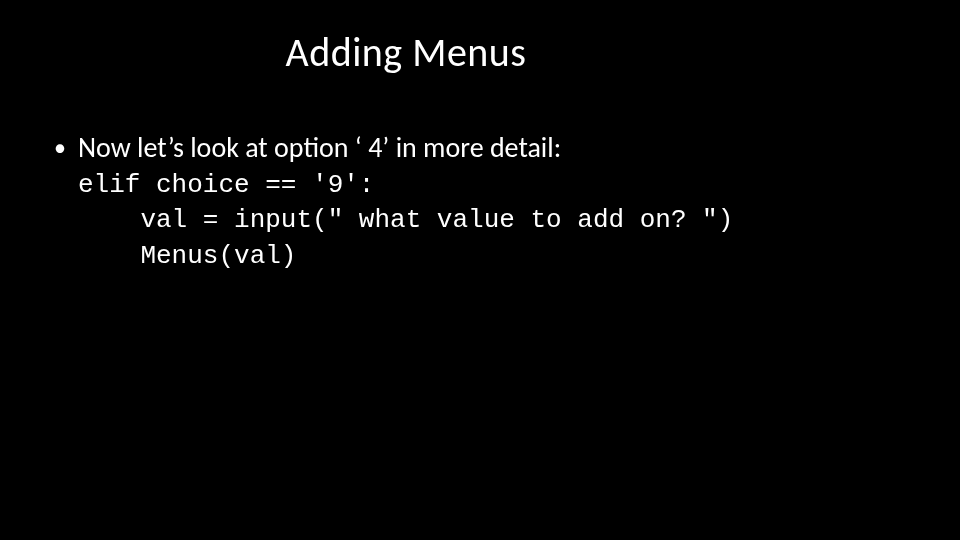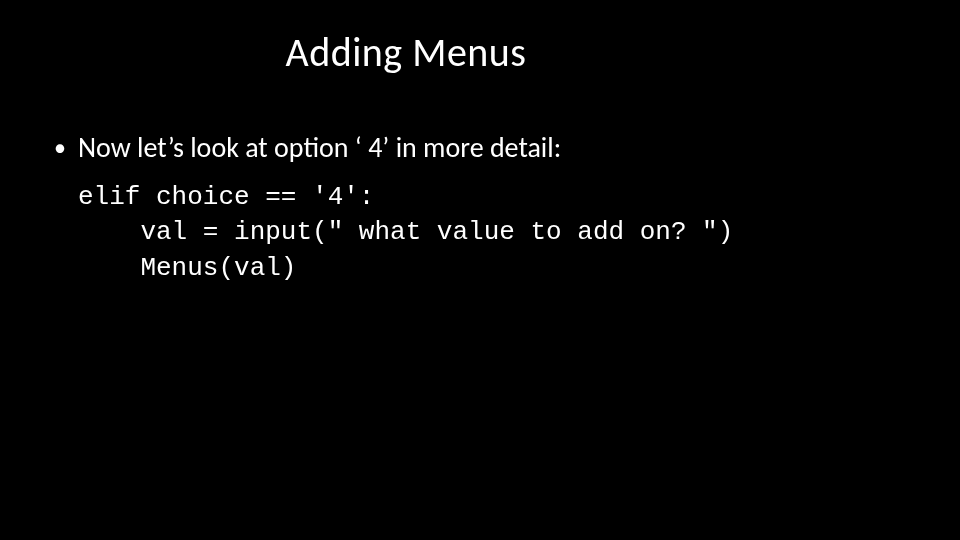--- a/index.html
+++ b/index.html
@@ -37,21 +37,21 @@
   ul.bullets {
     list-style: none;
     margin: 0;
     padding: 0;
   }
   ul.bullets > li {
     position: relative;
     padding-left: 30px;
     font-size: 28px;
     line-height: 1.3;
-    margin-bottom: 14px;
+    margin-bottom: 2px;
   }
   ul.bullets > li::before {
     content: "•";
     position: absolute;
     left: 6px;
     top: 0;
     font-size: 24px;
     line-height: 1.5;
   }
   .code-block {
@@ -67,17 +67,17 @@
 <body>
 
 <div class="slide">
   <div class="title">Adding Menus</div>
   <div class="body">
     <ul class="bullets">
       <li>
         <span>Now let’s look at option ‘ 4’ in more detail:</span>
       </li>
     </ul>
-    <div class="code-block"><span>elif choice == '4':</span>
+    <div class="code-block"><span>elif choice == '9':</span>
 <span>    val = input(" what value to add on? ")</span>
 <span>    Menus(val)</span></div>
   </div>
 </div>
 
 </body></html>

